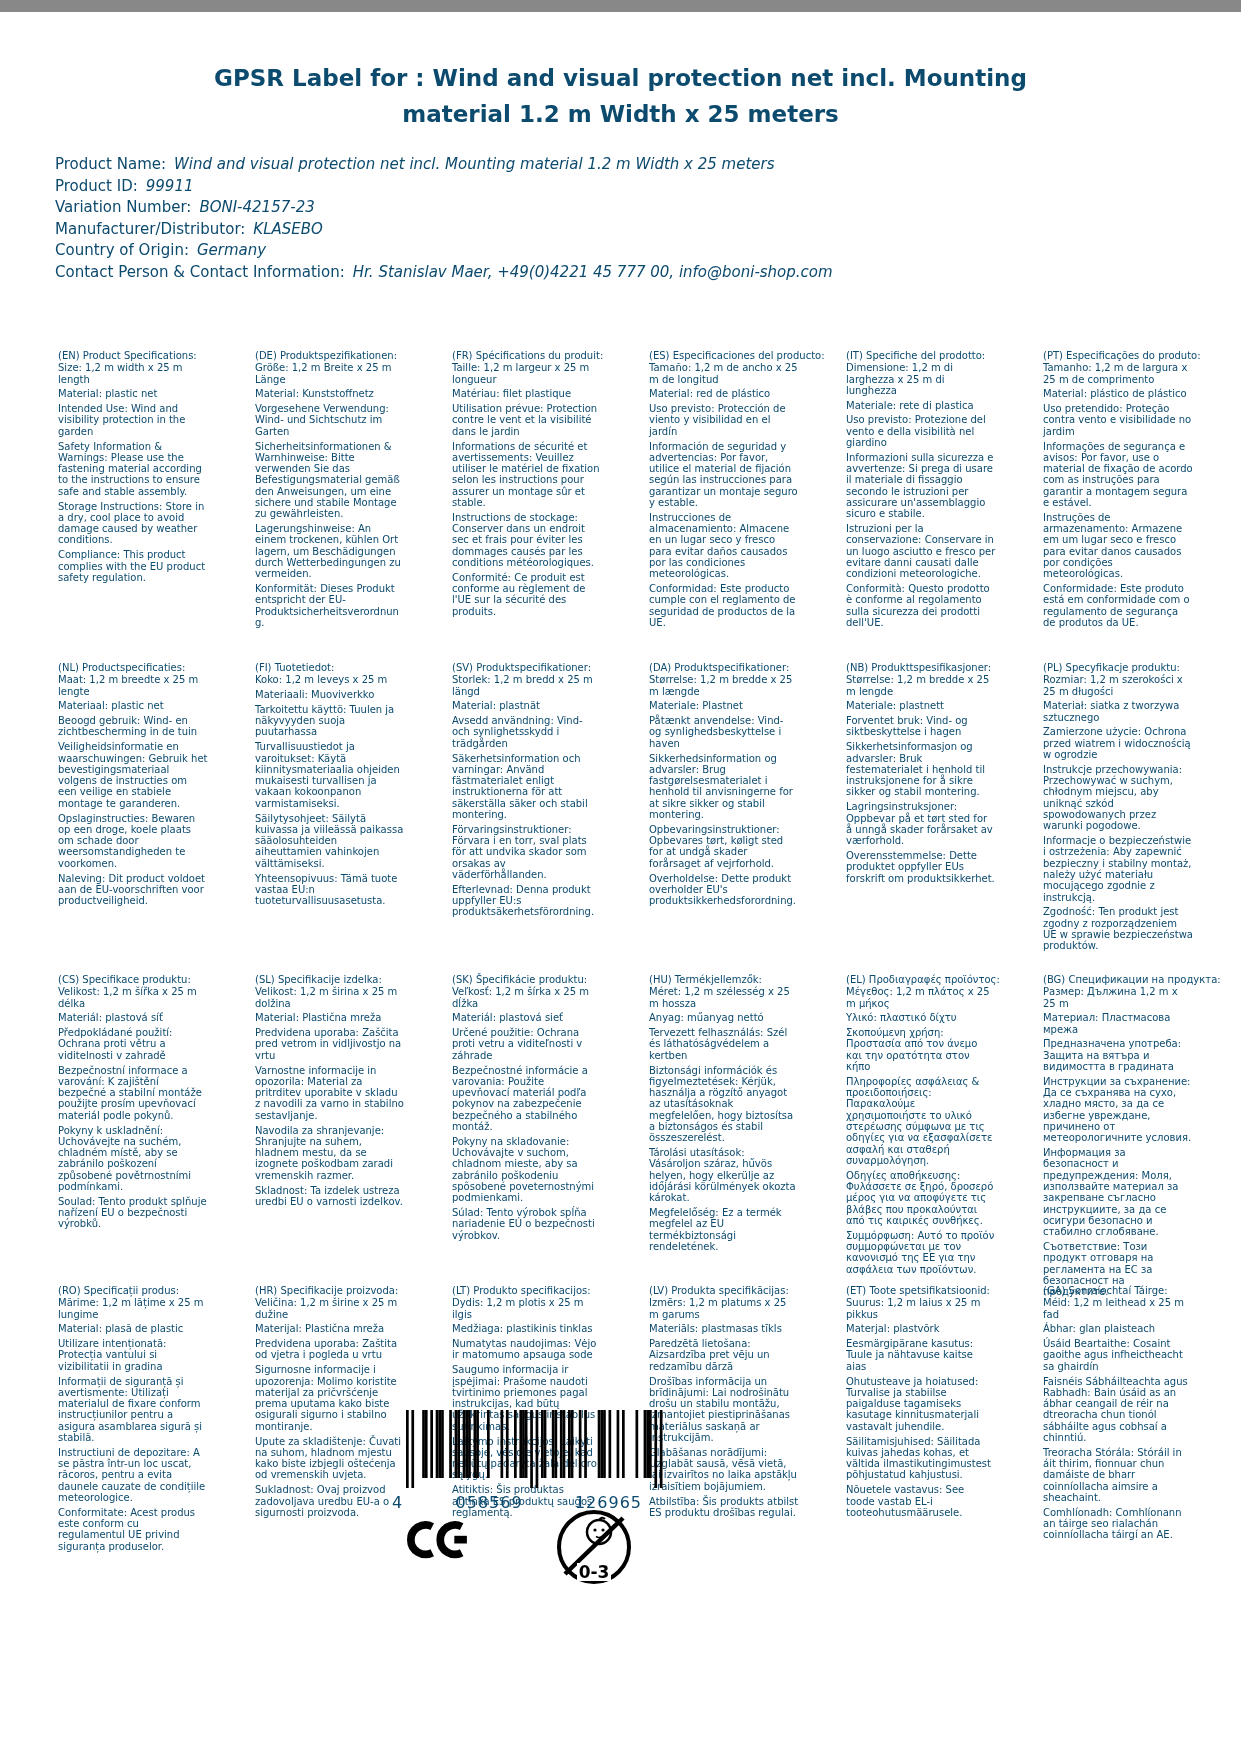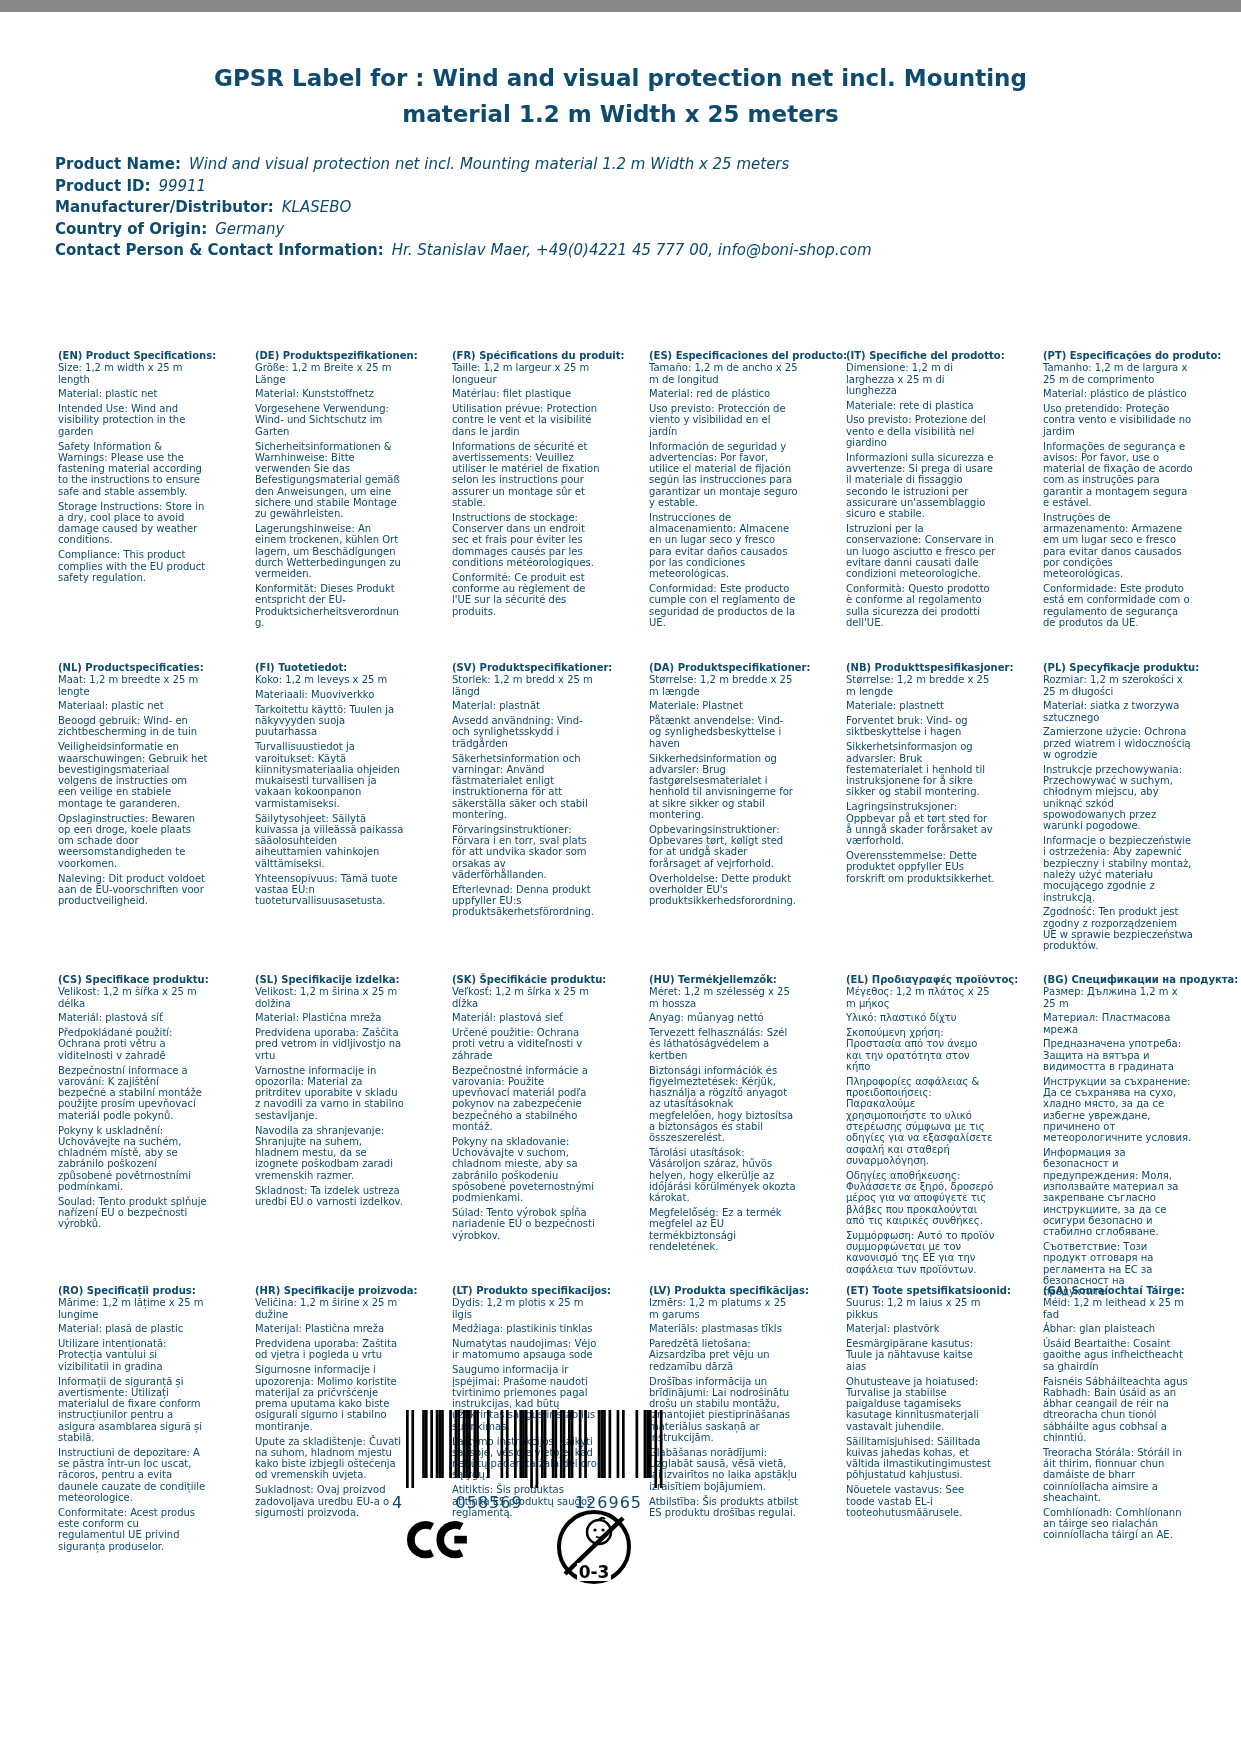--- a/index.html
+++ b/index.html
@@ -6,29 +6,29 @@
   .page{
     position:relative;width:1241px;height:1754px;margin:12px auto;background:#fff;color:#0c4a6e;
     font-family:"DejaVu Sans","Liberation Sans",sans-serif;overflow:hidden;
   }
   .doc-title{
     position:absolute;top:48px;left:110px;right:110px;text-align:center;
     font-size:23px;font-weight:700;line-height:36px;
   }
   .product-info{position:absolute;top:142px;left:55px;right:55px;font-size:15px;line-height:21.5px;}
   .pi-line{white-space:nowrap;}
-  .pi-label{font-weight:700;}
+  .pi-label{font-weight:400;}
   .pi-value{margin-left:8px;font-style:italic;}
   .lang-row{
     position:absolute;left:58px;display:grid;
     grid-template-columns:repeat(6,150px);column-gap:47px;align-items:start;
   }
   #row0{top:338px;} #row1{top:650px;} #row2{top:962px;} #row3{top:1273px;}
   .lang-block{font-size:10px;line-height:11.3px;overflow-wrap:break-word;}
-  .lang-title{font-weight:700;white-space:nowrap;margin:0 0 1px 0;}
+  .lang-title{font-weight:400;white-space:nowrap;margin:0 0 1px 0;}
   .lang-block p{margin:0 0 3.5px 0;}
   .barcode-wrap{position:absolute;left:406px;top:1398px;width:258px;}
   .barcode-digits{display:flex;justify-content:space-between;margin-top:3px;padding:0 22px 0 0;
     font-size:16px;letter-spacing:1px;}
   .barcode-digits span:first-child{margin-left:-14px;}
   .ce-wrap{position:absolute;left:406px;top:1500px;}
   .age-wrap{position:absolute;left:552px;top:1490px;}
   svg{display:block;}
 </style>
 </head>
@@ -40,20 +40,23 @@
     <div>GPSR Label for : Wind and visual protection net incl. Mounting</div>
     <div>material 1.2 m Width x 25 meters</div>
   </div>
 
   <div class="product-info">
     <div class="pi-line">
       <span class="pi-label">Product Name:</span><span class="pi-value">Wind and visual protection net incl. Mounting material 1.2 m Width x 25 meters</span>
     </div>
     <div class="pi-line">
       <span class="pi-label">Product ID:</span><span class="pi-value">99911</span>
+    </div>
+    <div class="pi-line">
+      <span class="pi-label">Variation Number:</span><span class="pi-value">BONI-42157-23</span>
     </div>
     <div class="pi-line">
       <span class="pi-label">Manufacturer/Distributor:</span><span class="pi-value">KLASEBO</span>
     </div>
     <div class="pi-line">
       <span class="pi-label">Country of Origin:</span><span class="pi-value">Germany</span>
     </div>
     <div class="pi-line">
       <span class="pi-label">Contact Person &amp; Contact Information:</span><span class="pi-value">Hr. Stanislav Maer, +49(0)4221 45 777 00, info@boni-shop.com</span>
     </div>

